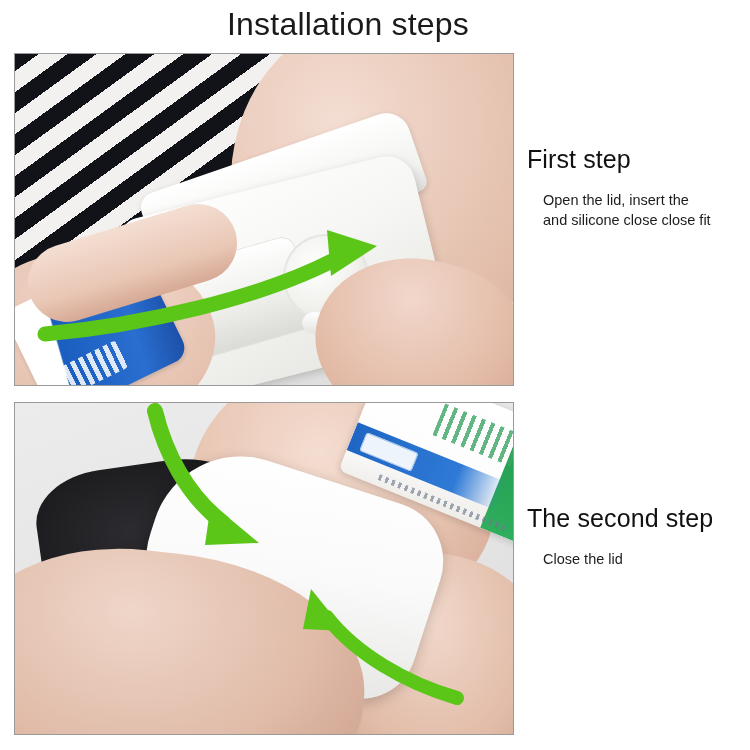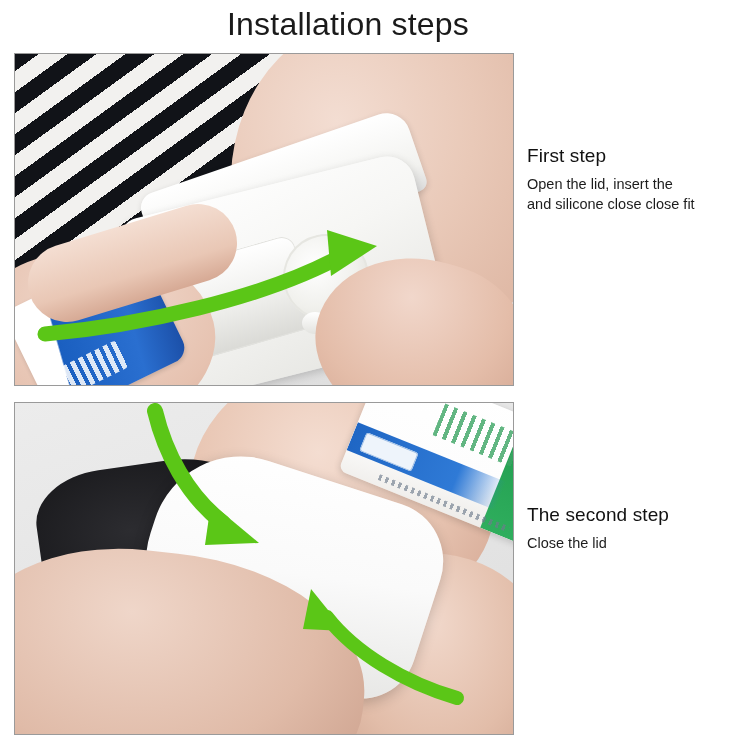--- a/index.html
+++ b/index.html
@@ -289,31 +289,31 @@
 
   
   .arrow-svg { position: absolute; overflow: visible; }
 
   
   .step-block { position: absolute; left: 527px; width: 220px; }
   #step-one-block  { top: 145px; }
   #step-two-block  { top: 504px; }
 
   .step-heading {
-    font-size: 19px;
+    font-size: 25px;
     color: #111111;
     font-weight: 400;
     margin: 0 0 7px 0;
     letter-spacing: .1px;
   }
   .step-desc {
     font-size: 14.5px;
     color: #1c1c1c;
     line-height: 20px;
-    margin: 0;
+    margin: 16px;
   }
   .step-desc div { white-space: nowrap; }
 </style>
 </head>
 <body>
 
 <div id="page-title">Installation steps</div>
 
 <div id="panel-one" class="photo-panel">
   <div class="scene">

